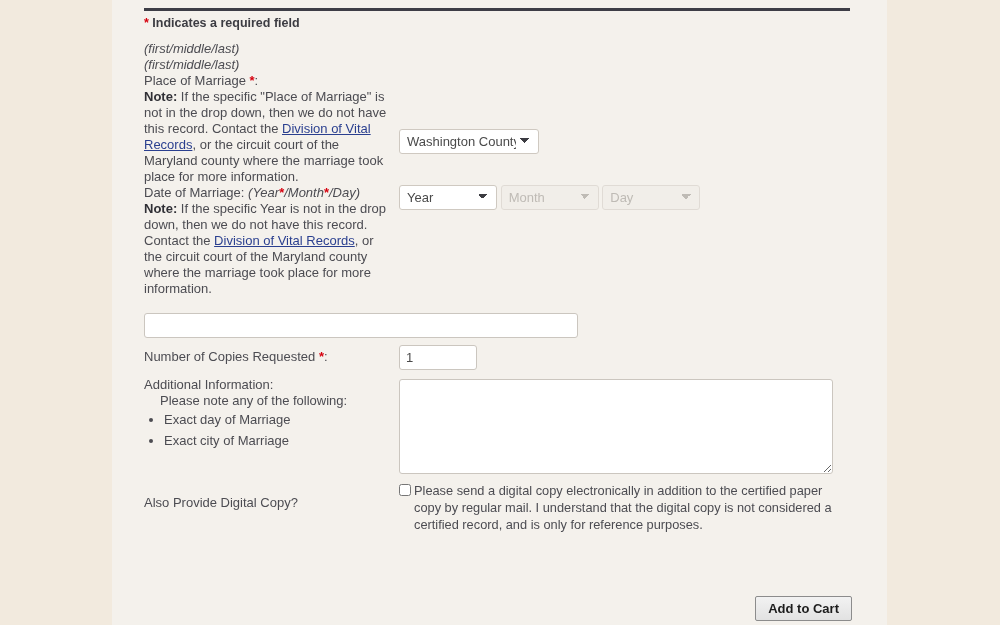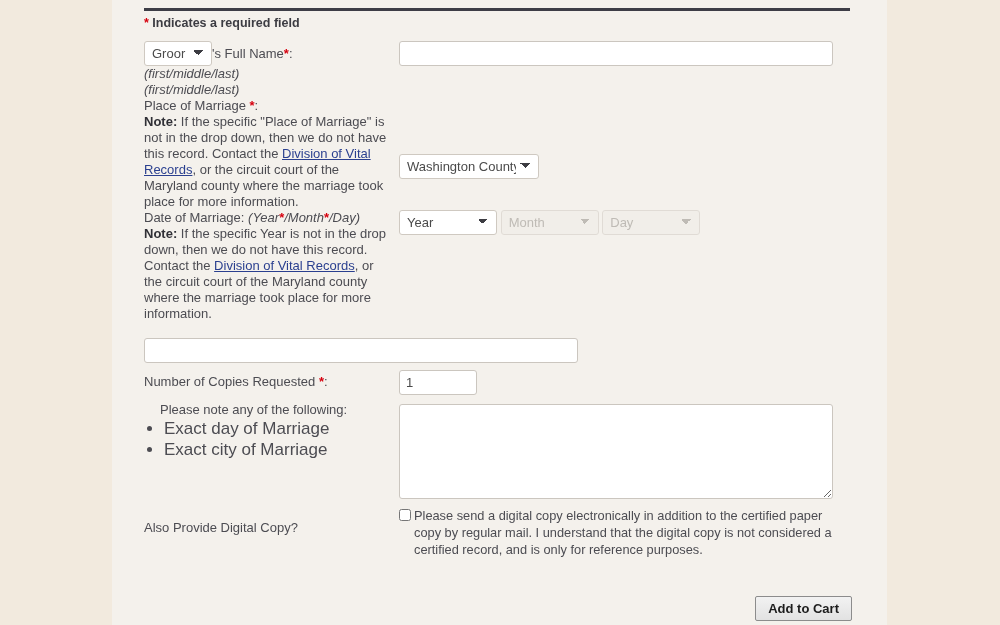--- a/index.html
+++ b/index.html
@@ -180,21 +180,21 @@
     position: relative;
     top: 2px;
   }
 
   ul.sub-list {
     margin: 0;
     padding: 0 0 0 20px;
     list-style: disc;
     line-height: 21px;
   }
-  ul.sub-list li { color: #4c4c52; font-size: 17px; }
+  ul.sub-list li { color: #4c4c52; font-size: 13px; }
 
   .indent-1 { padding-left: 16px; }
 
   .checkbox-row {
     display: flex;
     align-items: flex-start;
     width: 436px;
     line-height: 17px;
     font-size: 12.8px;
     color: #4c4c52;
@@ -232,30 +232,20 @@
 
     <div id="top-rule"></div>
 
     <div id="form-body">
 
       <p class="required-note">
         <span class="req-star">*</span>
         <span>Indicates a required field</span>
       </p>
 
-      <div class="row">
-        <div class="col-label">
-          <select class="ui-select sel-person">
-            <option>Groor</option>
-          </select><span>'s Full Name</span><span class="req-star">*</span><span>:</span>
-        </div>
-        <div class="col-field">
-          <input class="ui-text txt-wide" type="text" value="" style="">
-        </div>
-      </div>
 
       <div class="row">
         <div class="col-label hint-italic">(first/middle/last)</div>
         <div class="col-field"></div>
       </div>
 
 
       <div class="row">
         <div class="col-label hint-italic">(first/middle/last)</div>
         <div class="col-field"></div>
@@ -315,20 +305,21 @@
         </div>
         <div class="col-field">
           <input class="ui-text txt-copies" type="text" value="1" style="">
         </div>
       </div>
 
       <div class="gap-sm"></div>
 
       <div class="row">
         <div class="col-label">
+          <div>Additional Information:</div>
           <div class="indent-1">Please note any of the following:</div>
           <ul class="sub-list">
             <li>Exact day of Marriage</li>
             <li>Exact city of Marriage</li>
           </ul>
         </div>
         <div class="col-field">
           <div style="height:2px"></div>
           <textarea class="ui-area" placeholder="" style=""></textarea>
         </div>

